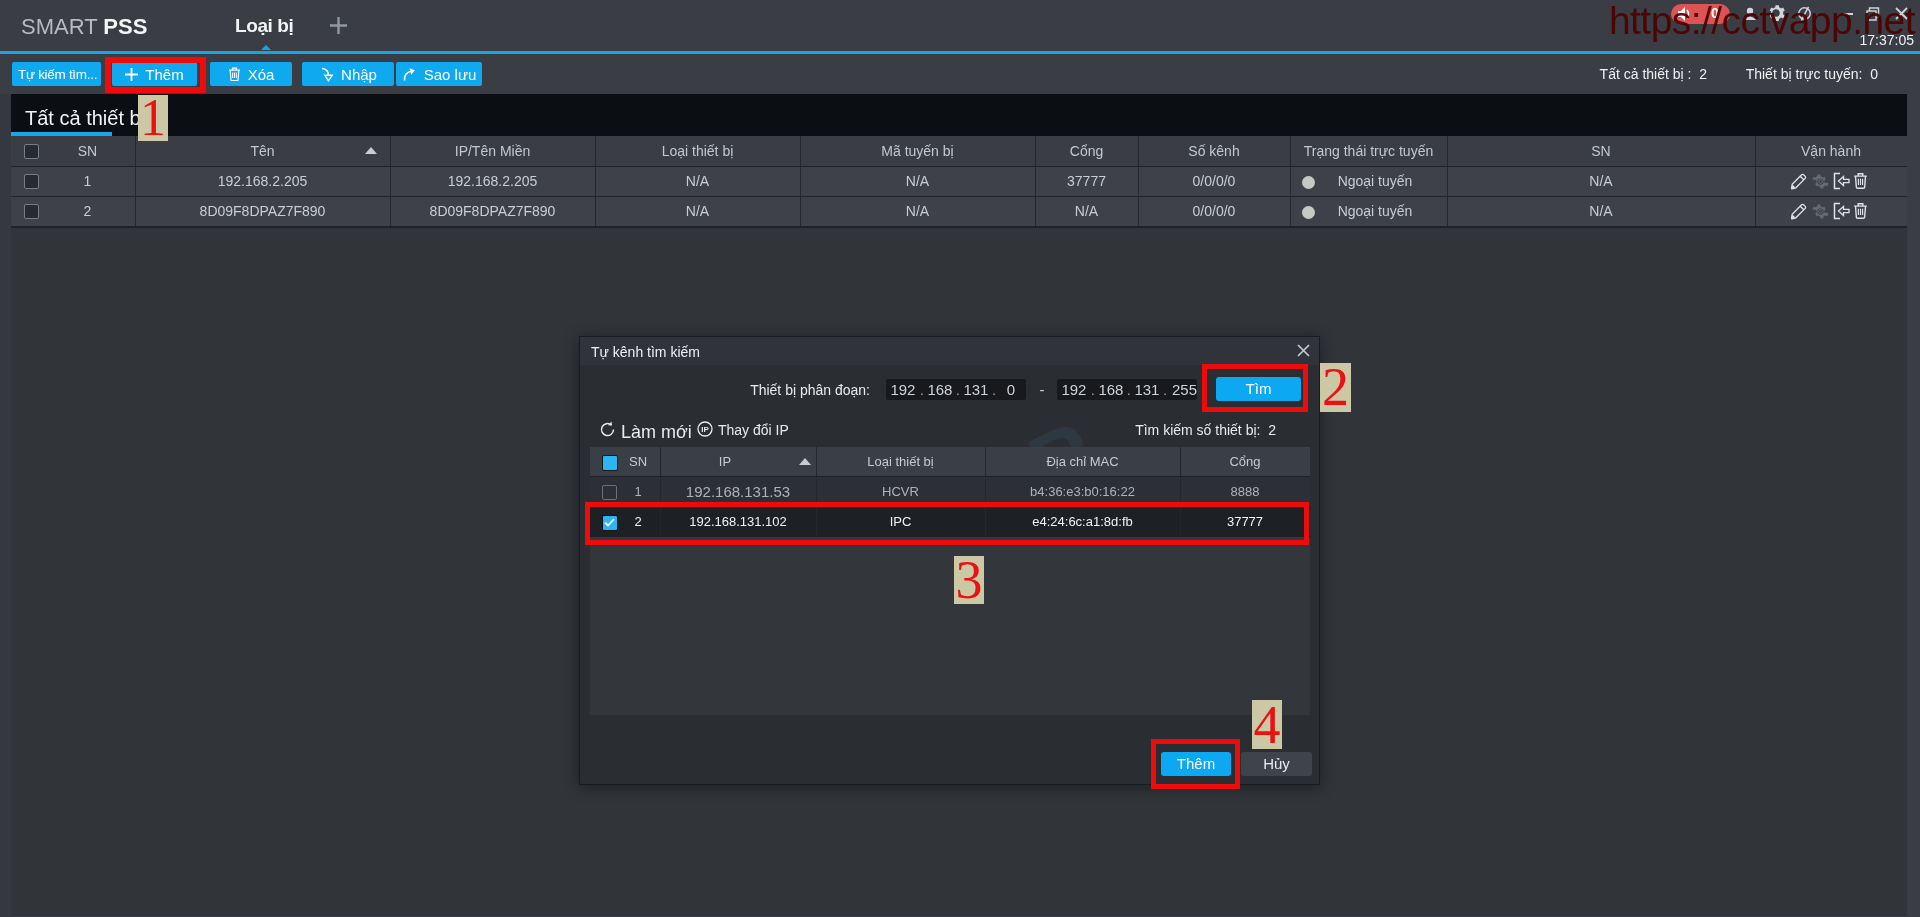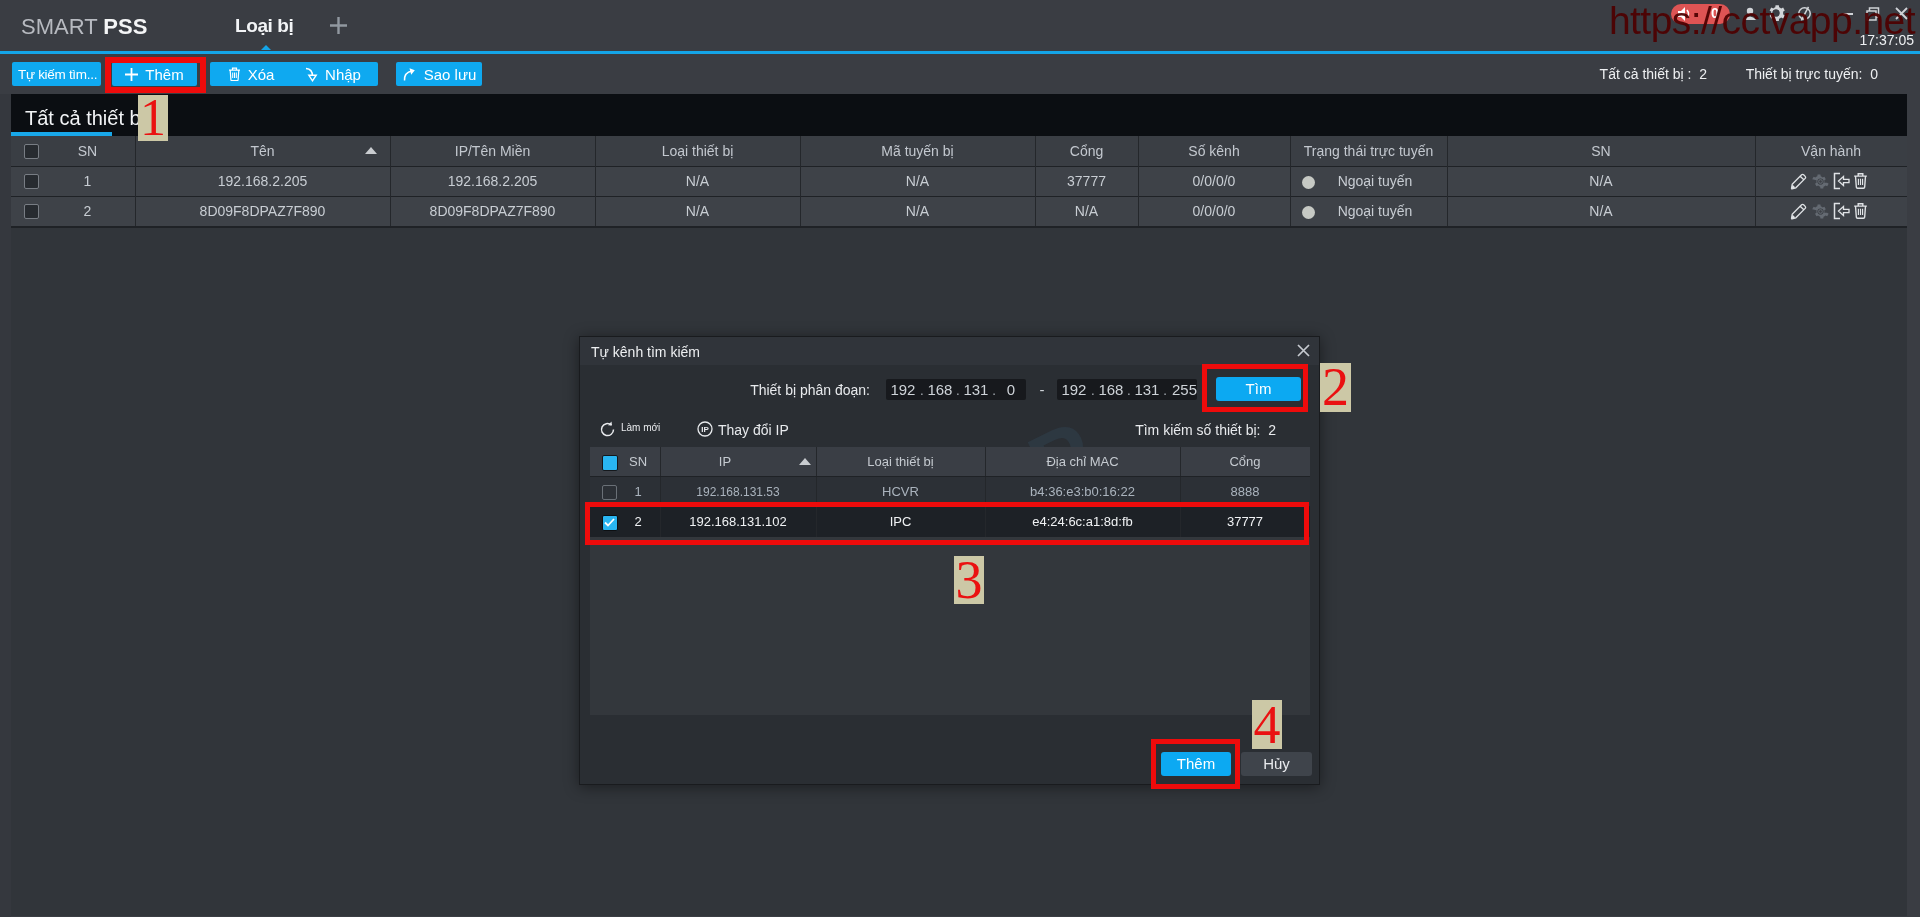--- a/index.html
+++ b/index.html
@@ -57,21 +57,21 @@
 <div class="abs" style="left:0;top:-1px;width:1915px;text-align:right;font-size:39px;letter-spacing:-0.55px;color:rgba(78,1,1,0.94);z-index:60;">https://cctvapp.net</div>
 
 <div class="btn" style="left:12px;top:62px;width:89px;justify-content:flex-start;padding-left:6px;box-sizing:border-box;white-space:nowrap;overflow:hidden;font-size:13.5px;letter-spacing:-0.3px;">Tự kiếm tìm...</div>
 <div class="btn" style="left:112px;top:62px;width:85px;"><svg width="13" height="13">
       <path d="M6.5 0 V13 M0 6.5 H13" stroke="#fff" stroke-width="1.8"></path>
     </svg>Thêm</div>
 <div class="btn" style="left:210px;top:62px;width:82px;"><svg width="13" height="14" viewBox="0 0 13 14">
       <path d="M1 3.2 h11 M4.5 3 V1.2 h4 V3 M2.2 3.5 l0.7 9.3 a1 1 0 0 0 1 .9 h5.2 a1 1 0 0 0 1-.9 l0.7-9.3" stroke="#fff" stroke-width="1.2" fill="none"></path>
       <path d="M4.7 5.5 v5.5 M6.5 5.5 v5.5 M8.3 5.5 v5.5" stroke="#fff" stroke-width="1"></path>
     </svg>Xóa</div>
-<div class="btn" style="left:286px;top:62px;width:92px;"><svg width="15" height="15" viewBox="0 0 15 15">
+<div class="btn" style="left:302px;top:62px;width:92px;"><svg width="15" height="15" viewBox="0 0 15 15">
       <path d="M3 1.5 q6.5 0.5 6.5 7.5" stroke="#fff" stroke-width="1.5" fill="none"></path>
       <path d="M5.8 8.2 L9.5 13.8 L13.2 8.2 z" fill="none" stroke="#fff" stroke-width="1.4"></path>
     </svg>Nhập</div>
 <div class="btn" style="left:396px;top:62px;width:86px;"><svg width="15" height="15" viewBox="0 0 15 15">
       <path d="M2.5 13.5 q-0.5-8 7.5-9.5" stroke="#fff" stroke-width="1.5" fill="none"></path>
       <path d="M7.5 1.2 L12.8 3.2 L9.2 7.8 z" fill="#fff"></path>
     </svg>Sao lưu</div>
 <div class="abs" style="left:1530px;top:66px;width:177px;text-align:right;font-size:14px;color:#eef0f2;">Tất cả thiết bị :&nbsp;&nbsp;2</div>
 <div class="abs" style="left:1708px;top:66px;width:170px;text-align:right;font-size:14px;color:#eef0f2;">Thiết bị trực tuyến:&nbsp;&nbsp;0</div>
 
@@ -209,21 +209,21 @@
     <span style="width:31px;text-align:right;">255</span>
 </div>
 <div class="abs" style="left:1216px;top:377px;width:85px;height:24px;background:#0ca9f2;border-radius:3px;line-height:24px;text-align:center;color:#fff;font-size:15px;">Tìm</div>
 <div class="redbox" style="left:1202px;top:364px;width:96px;height:38px;"></div>
 <div class="tan" style="left:1320px;top:363px;width:31px;height:49px;font-size:54px;line-height:49px;">2</div>
 
 <svg class="abs" style="left:599px;top:421px;" width="17" height="17" viewBox="0 0 17 17">
     <path d="M14.5 8.5 a6 6 0 1 1-2.2-4.6" stroke="#e8eaed" stroke-width="1.5" fill="none"></path>
     <path d="M12.5 0.5 L13 4.5 L9 4.2 z" fill="#e8eaed"></path>
   </svg>
-<div class="abs" style="left:621px;top:422px;font-size:10px;color:#e8eaed;">Làm mới</div>
+<div class="abs" style="left:621px;top:422px;font-size:18px;color:#e8eaed;">Làm mới</div>
 <svg class="abs" style="left:697px;top:421px;" width="16" height="16" viewBox="0 0 16 16">
     <circle cx="8" cy="8" r="7" stroke="#e8eaed" stroke-width="1.3" fill="none"></circle>
     <text x="8" y="11" text-anchor="middle" font-size="8" font-weight="bold" fill="#e8eaed" font-family="Liberation Sans">IP</text>
   </svg>
 <div class="abs" style="left:718px;top:422px;font-size:14px;color:#e8eaed;">Thay đổi IP</div>
 <div class="abs" style="left:1000px;top:422px;width:276px;text-align:right;font-size:14px;color:#e8eaed;">Tìm kiếm số thiết bị:&nbsp;&nbsp;2</div>
 
 <div class="abs" style="left:590px;top:447px;width:720px;height:30px;background:#3a3e45;"></div>
 <div class="abs" style="left:590px;top:477px;width:720px;height:30px;background:#2c3036;"></div>
 <div class="abs" style="left:590px;top:507px;width:720px;height:30px;background:#1d2126;"></div>
@@ -238,21 +238,21 @@
 <div class="abs" style="left:602px;top:455px;width:14px;height:14px;border-radius:2px;background:#29b6f2;border:1px solid #15181c;"></div>
 <div class="cell" style="left:616px;top:447px;width:44px;color:#c5cad0;font-size:13px;">SN</div>
 <div class="cell" style="left:660px;top:447px;width:130px;color:#c5cad0;font-size:13px;">IP</div>
 <div class="abs" style="left:799px;top:458px;width:0;height:0;border-left:6px solid transparent;border-right:6px solid transparent;border-bottom:7px solid #c9ccd0;"></div>
 <div class="cell" style="left:816px;top:447px;width:169px;color:#c5cad0;font-size:13px;">Loại thiết bị</div>
 <div class="cell" style="left:985px;top:447px;width:195px;color:#c5cad0;font-size:13px;">Địa chỉ MAC</div>
 <div class="cell" style="left:1180px;top:447px;width:130px;color:#c5cad0;font-size:13px;">Cổng</div>
 
 <div class="ckb" style="left:602px;top:485px;background:#2c3036;border-color:#6a7077;"></div>
 <div class="cell" style="left:616px;top:477px;width:44px;color:#aab3bd;font-size:13px;">1</div>
-<div class="cell" style="left:660px;top:477px;width:156px;color:#aab3bd;font-size:12px;">192.168.131.53</div>
+<div class="cell" style="left:660px;top:477px;width:156px;color:#aab3bd;font-size:15px;">192.168.131.53</div>
 <div class="cell" style="left:816px;top:477px;width:169px;color:#aab3bd;font-size:13px;">HCVR</div>
 <div class="cell" style="left:985px;top:477px;width:195px;color:#aab3bd;font-size:13px;">b4:36:e3:b0:16:22</div>
 <div class="cell" style="left:1180px;top:477px;width:130px;color:#aab3bd;font-size:13px;">8888</div>
 
 <div class="abs" style="left:602px;top:515px;width:14px;height:14px;border-radius:2px;background:#29b6f2;border:1px solid #0d0f12;"></div>
 <svg class="abs" style="left:604px;top:518px;" width="11" height="9" viewBox="0 0 11 9">
     <path d="M1 4.5 L4 7.5 L10 1" stroke="#fff" stroke-width="1.8" fill="none"></path>
   </svg>
 <div class="cell" style="left:616px;top:507px;width:44px;color:#f0f2f4;font-size:13px;">2</div>
 <div class="cell" style="left:660px;top:507px;width:156px;color:#f0f2f4;font-size:13px;">192.168.131.102</div>

